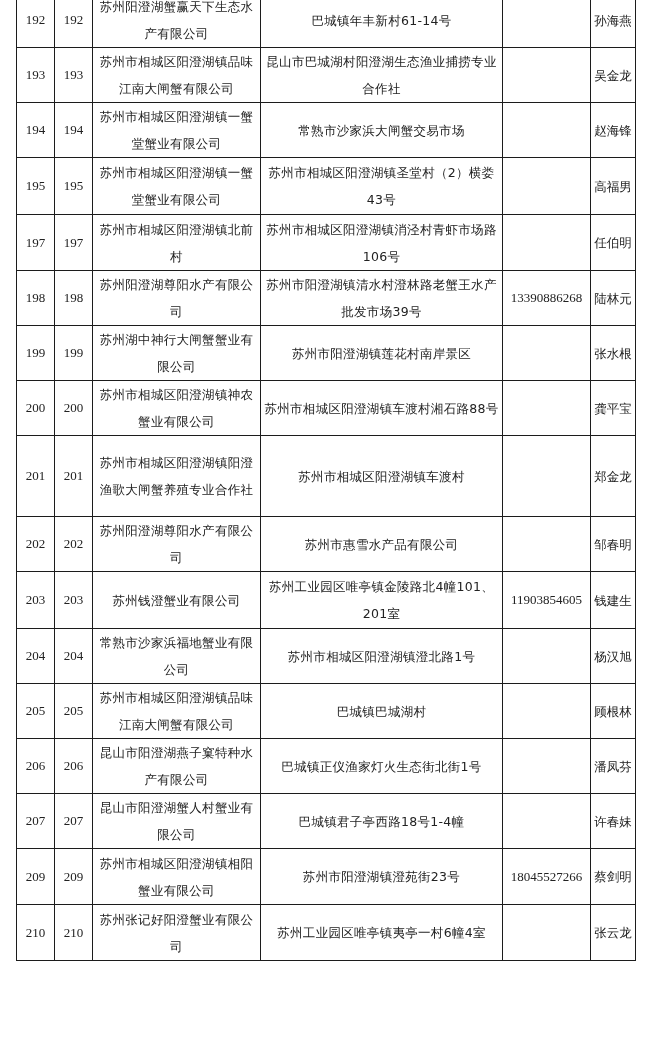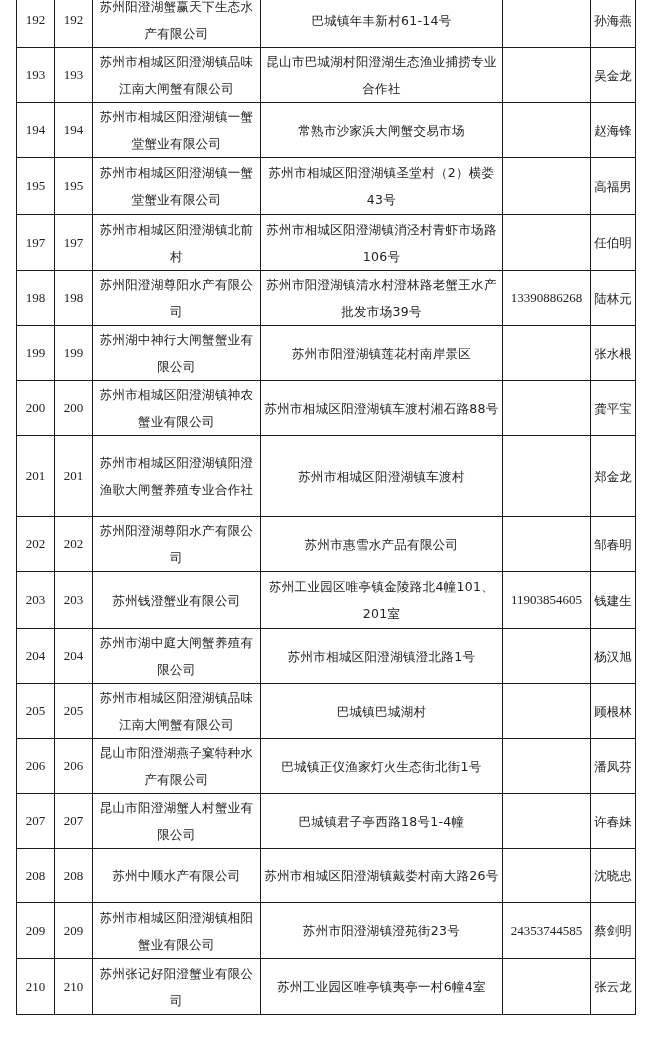--- a/index.html
+++ b/index.html
@@ -160,21 +160,21 @@
           <td class="num">203</td>
           <td class="num">203</td>
           <td class="cn company">苏州钱澄蟹业有限公司</td>
           <td class="cn address">苏州工业园区唯亭镇金陵路北4幢101、201室</td>
           <td class="phone">11903854605</td>
           <td class="person">钱建生</td>
         </tr>
         <tr style="height: 55px;">
           <td class="num">204</td>
           <td class="num">204</td>
-          <td class="cn company">苏州市湖中庭大闸蟹养殖有限公司</td>
+          <td class="cn company">常熟市沙家浜福地蟹业有限公司</td>
           <td class="cn address">苏州市相城区阳澄湖镇澄北路1号</td>
           <td class="phone"></td>
           <td class="person">杨汉旭</td>
         </tr>
         <tr style="height: 55px;">
           <td class="num">205</td>
           <td class="num">205</td>
           <td class="cn company">苏州市相城区阳澄湖镇品味江南大闸蟹有限公司</td>
           <td class="cn address">巴城镇巴城湖村</td>
           <td class="phone"></td>
@@ -189,34 +189,26 @@
           <td class="person">潘凤芬</td>
         </tr>
         <tr style="height: 53px;">
           <td class="num">207</td>
           <td class="num">207</td>
           <td class="cn company">昆山市阳澄湖蟹人村蟹业有限公司</td>
           <td class="cn address">巴城镇君子亭西路18号1-4幢</td>
           <td class="phone"></td>
           <td class="person">许春妹</td>
         </tr>
-        <tr style="height: 54px;">
-          <td class="num">208</td>
-          <td class="num">208</td>
-          <td class="cn company">苏州中顺水产有限公司</td>
-          <td class="cn address">苏州市相城区阳澄湖镇戴娄村南大路26号</td>
-          <td class="phone"></td>
-          <td class="person">沈晓忠</td>
-        </tr>
         <tr style="height: 56px;">
           <td class="num">209</td>
           <td class="num">209</td>
           <td class="cn company">苏州市相城区阳澄湖镇相阳蟹业有限公司</td>
           <td class="cn address">苏州市阳澄湖镇澄苑街23号</td>
-          <td class="phone">24353744585</td>
+          <td class="phone">18045527266</td>
           <td class="person">蔡剑明</td>
         </tr>
         <tr style="height: 56px;">
           <td class="num">210</td>
           <td class="num">210</td>
           <td class="cn company">苏州张记好阳澄蟹业有限公司</td>
           <td class="cn address">苏州工业园区唯亭镇夷亭一村6幢4室</td>
           <td class="phone"></td>
           <td class="person">张云龙</td>
         </tr>

